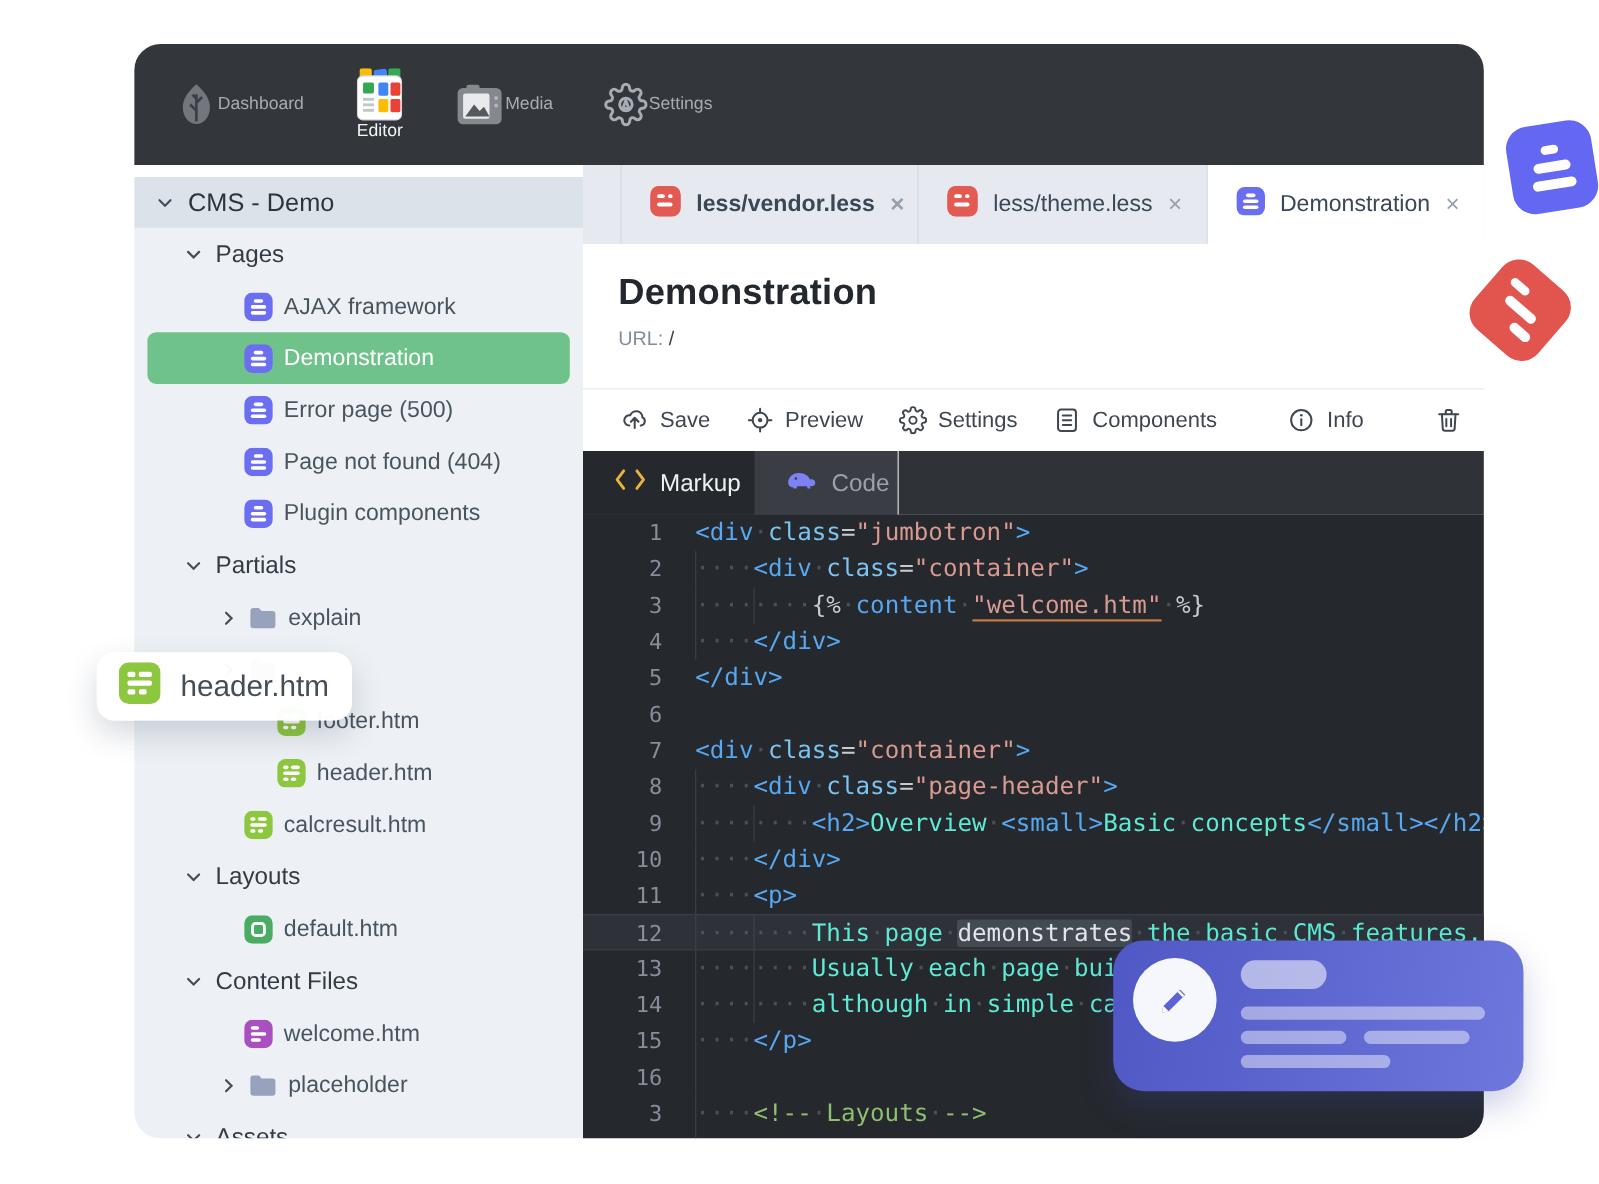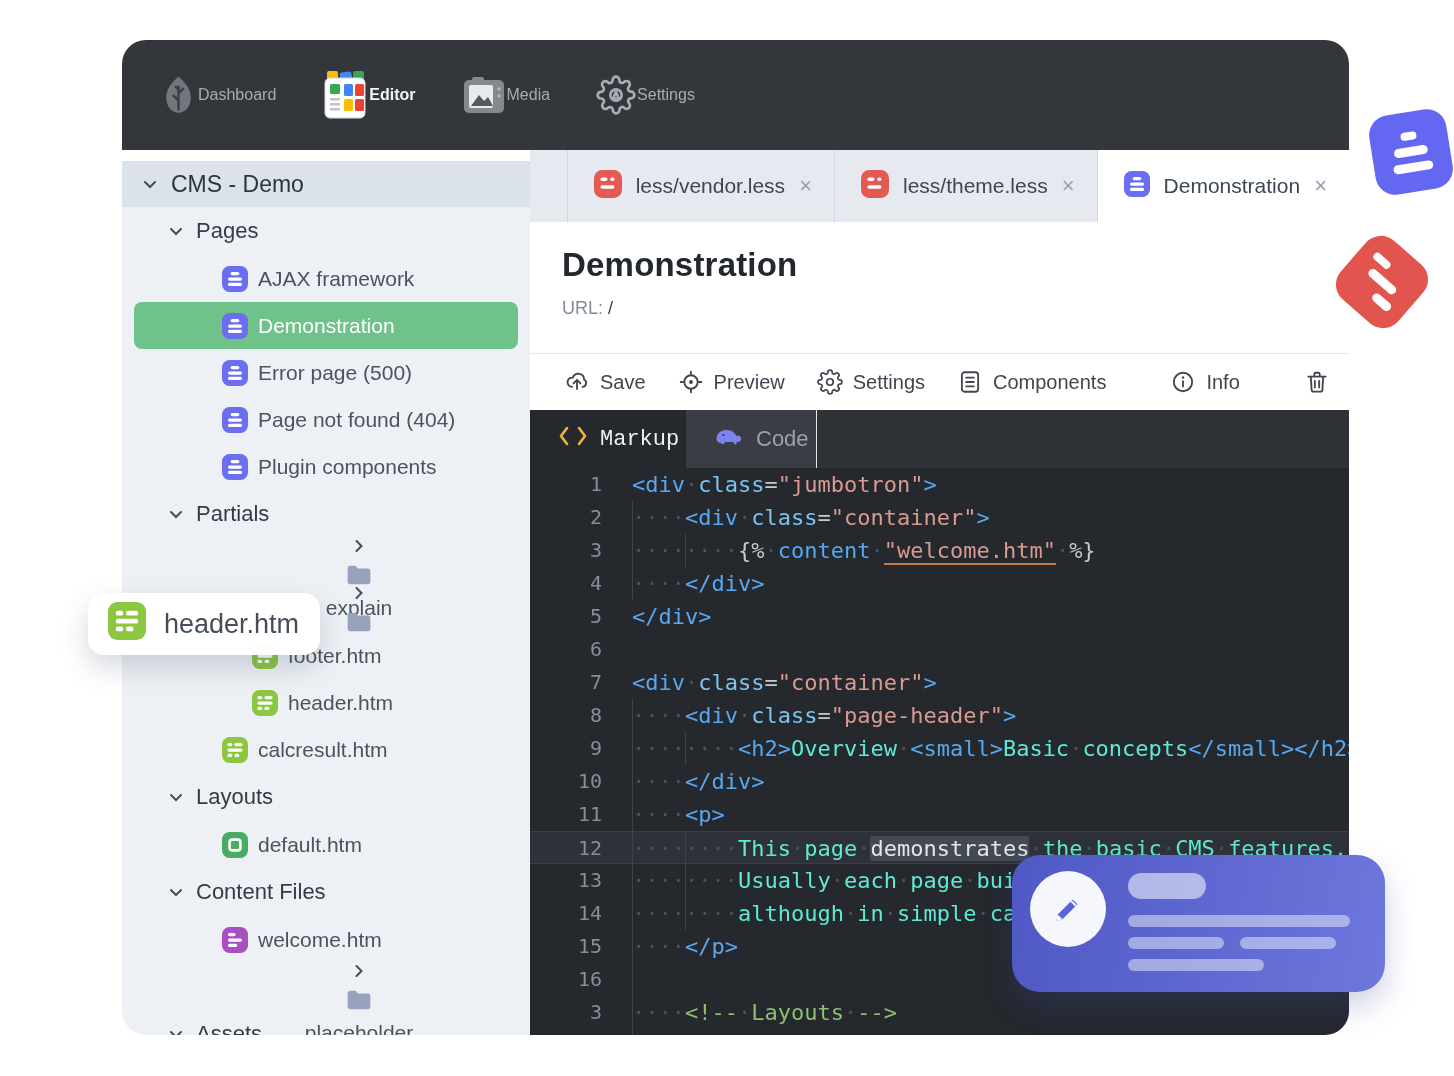--- a/index.html
+++ b/index.html
@@ -3,60 +3,60 @@
 <meta charset="utf-8">
 <style>
   * { margin:0; padding:0; box-sizing:border-box; }
   html,body { width:1454px; height:1076px; background:#ffffff; font-family:"Liberation Sans",sans-serif; overflow:hidden; }
 
   .window { position:absolute; left:122px; top:40px; width:1227px; height:995px; border-radius:24px; overflow:hidden; background:#ffffff; }
 
   
   .navbar { position:absolute; left:0; top:0; width:100%; height:110px; background:#33373c; display:flex; align-items:center; padding-left:38px; gap:46px; }
   .nav-item { display:flex; align-items:center; gap:1px; color:#a6acb3; font-size:16px; cursor:pointer; }
-  .nav-item.active { color:#f4f5f7; font-weight:700; }
+  .nav-item.active { color:#f4f5f7; font-weight:400;flex-direction:column; }
   .nav-item svg { display:block; }
 
   
   .sidebar { position:absolute; left:0; top:121px; width:408px; bottom:0; background:#edf1f5; overflow:hidden; }
   .tree-root { height:46px; background:#dbe2e9; display:flex; align-items:center; gap:13px; padding-left:20px; font-size:23px; color:#2d343c; font-weight:500; }
   .sec-head { height:48px; display:flex; align-items:center; gap:12px; padding-left:46px; font-size:22px; color:#333b44; font-weight:500; }
   .row { height:47px; display:flex; align-items:center; gap:10px; margin:0 12px; border-radius:8px; font-size:21px; color:#4a545e; padding-left:88px; position:relative; }
   .row.lv2 { padding-left:118px; }
-  .row.folder { padding-left:66px;flex-direction:column; }
+  .row.folder { padding-left:66px; }
   .row.selected { background:#6ec28a; color:#ffffff; }
   .row .ic { flex:0 0 auto; display:flex; }
   .chev { display:flex; flex:0 0 auto; }
 
   
   .drag-pill { position:absolute; left:88px; top:593px; width:232px; height:62px; background:rgba(255,255,255,.97); border-radius:16px; box-shadow:0 12px 28px rgba(45,62,90,.20); display:flex; align-items:center; gap:18px; padding-left:20px; font-size:27px; color:#454e58; z-index:40; }
 
   
   .main { position:absolute; left:408px; top:110px; right:0; bottom:0; display:flex; flex-direction:column; }
   .tabbar { height:72px; background:#e6eaf0; display:flex; flex:0 0 auto; }
   .tab-strip { width:40px; border-right:1px solid #d2d8e0; }
   .tab { display:flex; align-items:center; gap:14px; padding:0 22px 0 26px; font-size:21px; color:#3b4754; border-right:1px solid #d2d8e0; cursor:pointer; }
-  .tab.t0 { width:270px; } .tab.t1 { width:263px; }
+  .tab.t0 { width:270px;font-weight:bold; } .tab.t1 { width:263px; }
   .tab.active { background:#ffffff; border-right:none; flex:1; }
   .tab .close { margin-left:auto; color:#96a0ac; font-size:22px; }
   .doc-header { height:131px; background:#ffffff; padding:24px 0 0 32px; flex:0 0 auto; }
   .doc-title { font-size:33px; font-weight:600; color:#23282e; letter-spacing:.2px; }
   .doc-url { margin-top:14px; font-size:18px; color:#828d99; }
   .doc-url b { color:#39414b; font-weight:400; }
 
   .toolbar { height:57px; border-top:1px solid #e4e7eb; background:#ffffff; display:flex; align-items:center; padding:0 28px 0 34px; gap:32px; flex:0 0 auto; }
   .tool-btn { display:flex; align-items:center; gap:10px; font-size:20px; color:#3e4650; cursor:pointer; }
   .tool-sep { width:1px; height:34px; background:#dde1e6; }
   .tool-btn svg { display:block; }
   .sp { margin-left:auto; }
 
   
   .ed-head { height:58px; background:#2f3338; display:flex; flex:0 0 auto; }
   .ed-tab { display:flex; align-items:center; gap:12px; font-size:22px; cursor:pointer; padding:0 28px; }
-  .ed-tab.active { background:#25282d; color:#eef0f3; width:156px;font-family:Liberation Mono, monospace; }
+  .ed-tab.active { background:#25282d; color:#eef0f3; width:156px; }
   .ed-tab.idle { background:#3a3e44; color:#9aa1a9; width:131px; border-right:1px solid #e5e5e5; }
   .code { position:relative; flex:1; background:#25282d; overflow:hidden; font-family:"DejaVu Sans Mono","Liberation Mono",monospace; font-size:22px; }
   .cl { position:relative; height:33px; line-height:33px; white-space:pre; }
   .cl .num { position:absolute; left:0; top:0; width:72px; text-align:right; color:#878e99; font-size:20px; }
   .cl .body { position:absolute; left:102px; top:0; }
   .cl.active { background:#2e3238; border-top:1px solid #3b4047; border-bottom:1px solid #3b4047; }
   .guide { position:absolute; top:0; bottom:0; width:1px; background:#3e434a; }
   .tk-g { color:#57a8f0; } .tk-a { color:#7cc5f1; } .tk-s { color:#d99a90; }
   .tk-su { color:#d99a90; border-bottom:2px solid #c57a45; }
   .tk-p { color:#c6cbd2; } .tk-t { color:#5eead4; } .tk-c { color:#8fbf70; }

